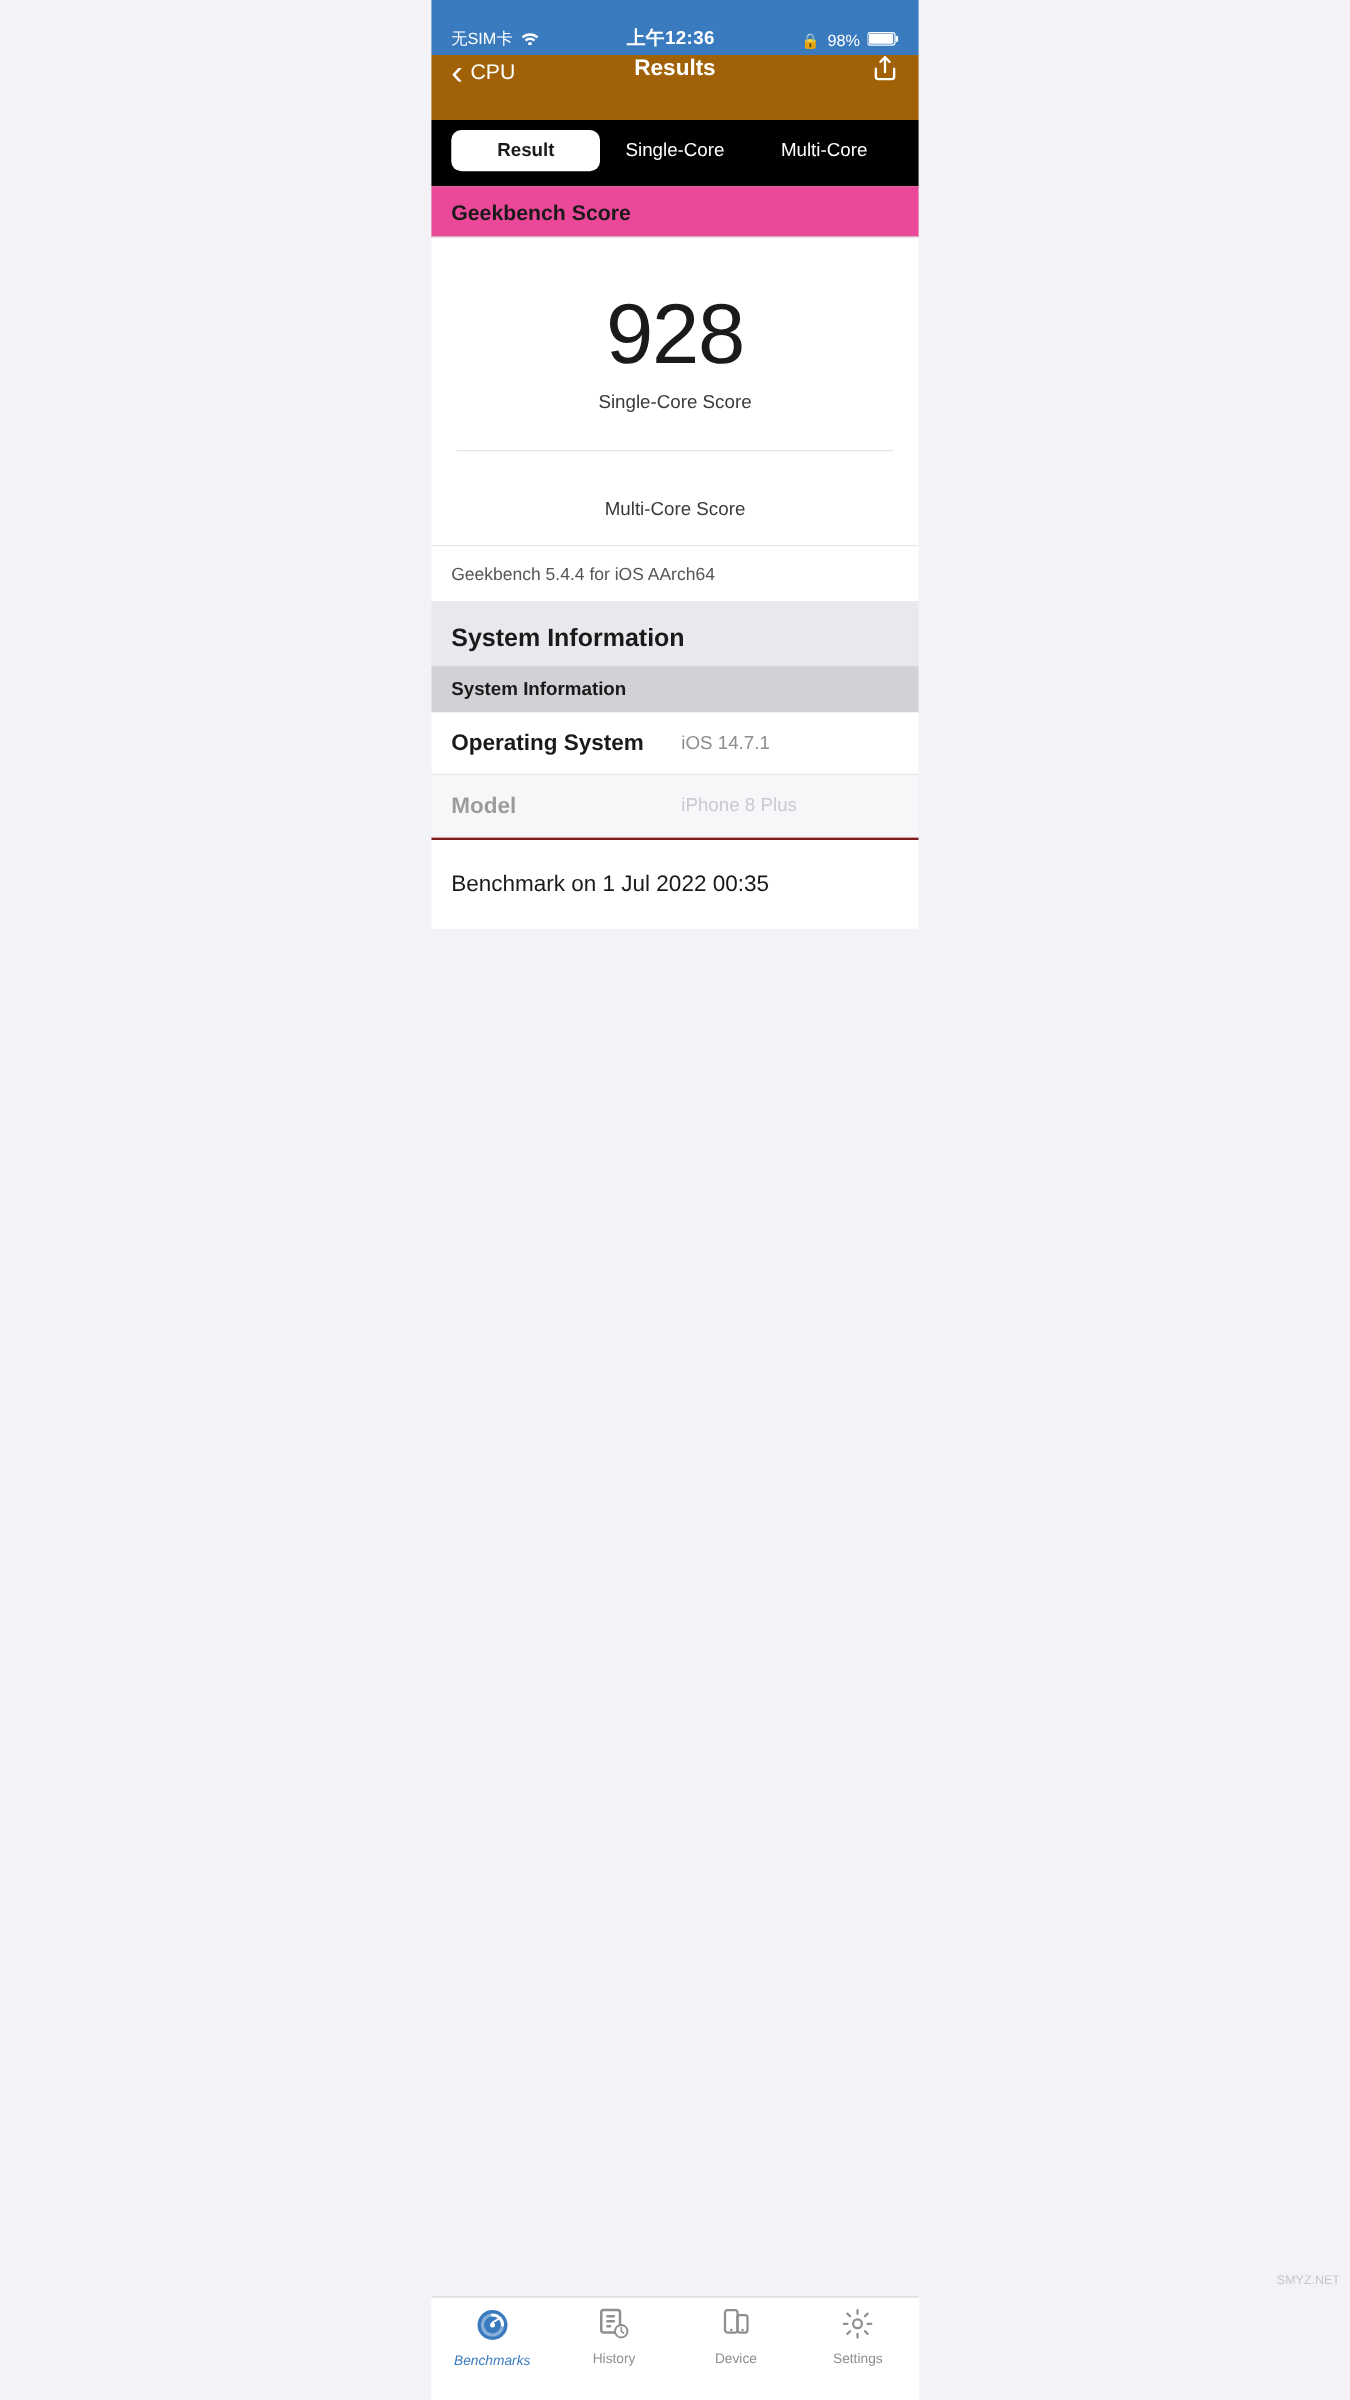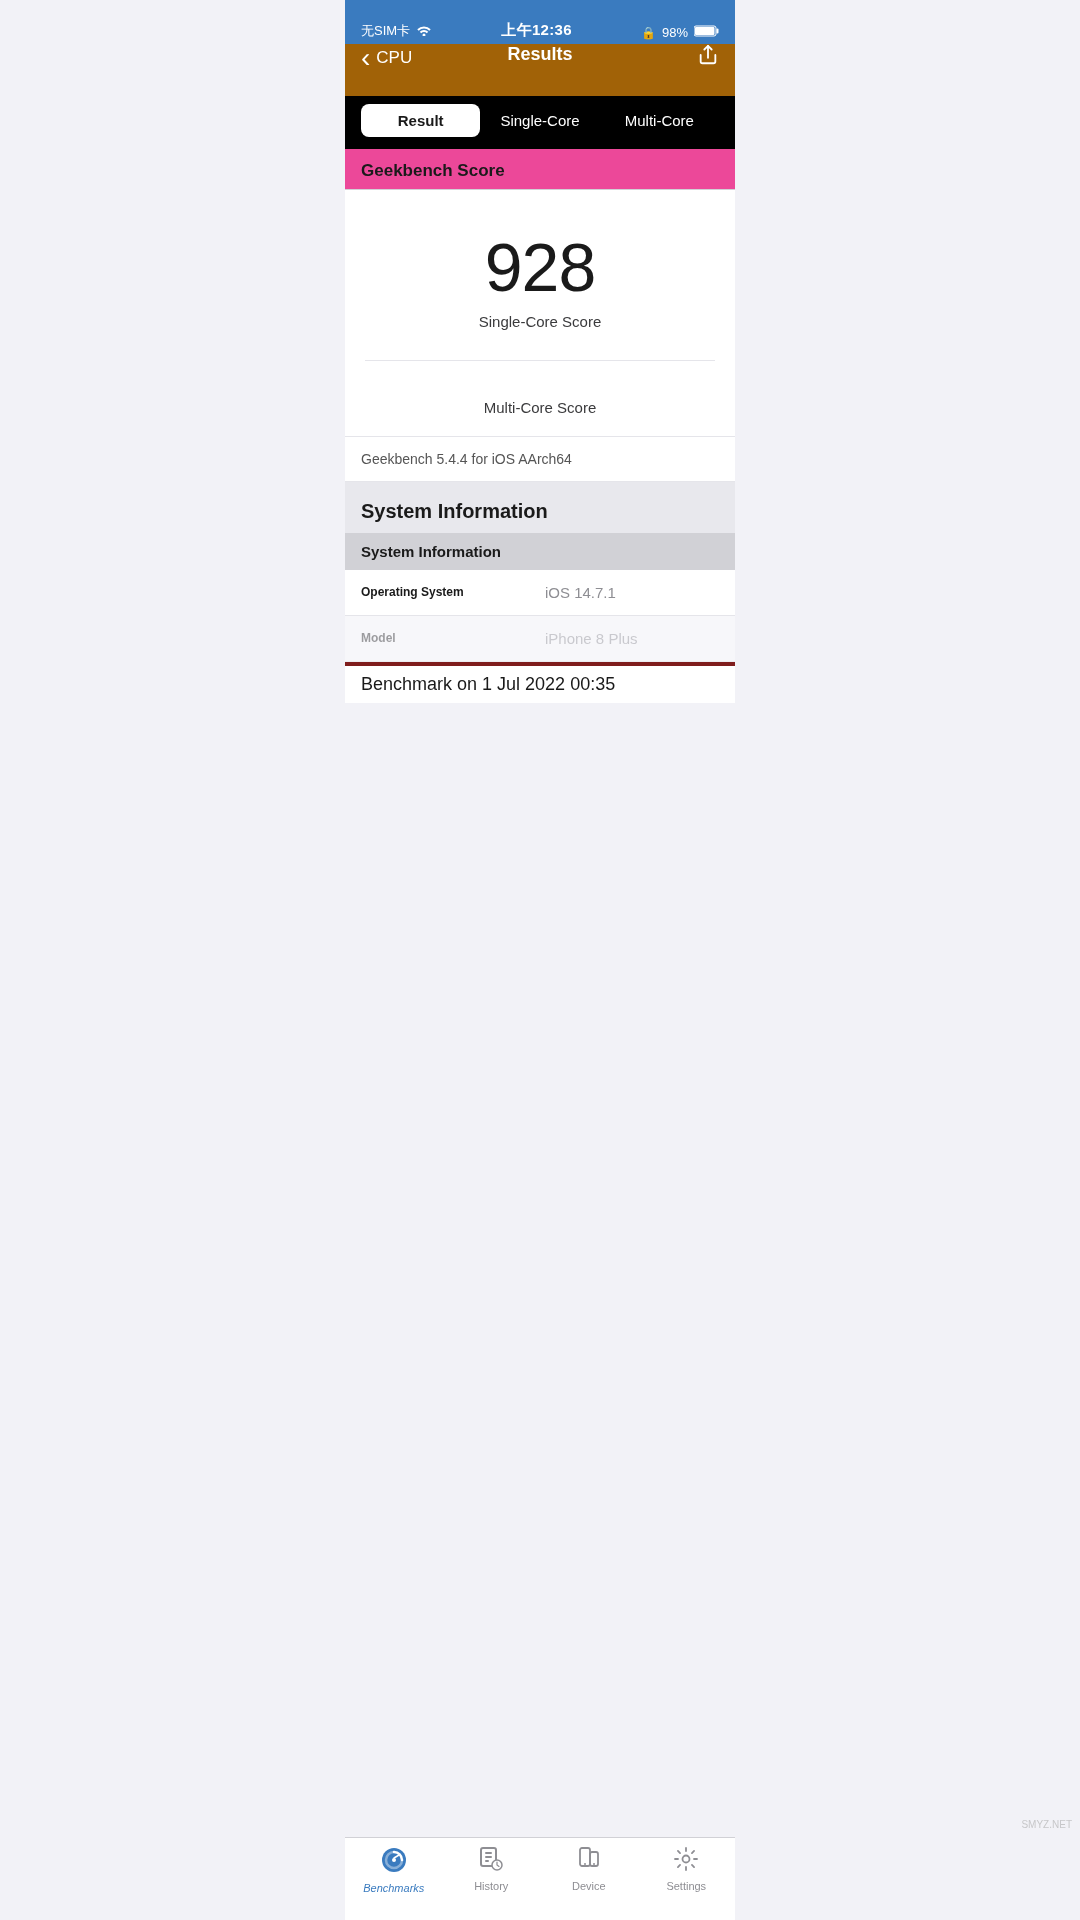--- a/index.html
+++ b/index.html
@@ -151,40 +151,40 @@
       color: #1a1a1a;
     }
     .sys-info-row {
       background: white;
       display: flex;
       align-items: center;
       padding: 14px 16px;
       border-bottom: 1px solid #e5e5ea;
     }
     .sys-info-key {
-      font-size: 12px;
+      font-size: 18px;
       font-weight: 600;
       color: #1a1a1a;
       flex: 1;
     }
     .sys-info-val {
       font-size: 15px;
       color: #8e8e93;
       flex: 1;
       text-align: left;
       padding-left: 10px;
     }
 
     
     .benchmark-date {
       background: white;
-      padding: 8px 16px;
+      padding: 25px 16px;
       font-size: 18px;
       color: #1a1a1a;
-      border-top: 4px solid #7f1d1d;
+      border-top: 2px solid #7f1d1d;
     }
 
     
     .tab-bar {
       position: fixed;
       bottom: 0;
       left: 50%;
       transform: translateX(-50%);
       width: 390px;
       background: white;

